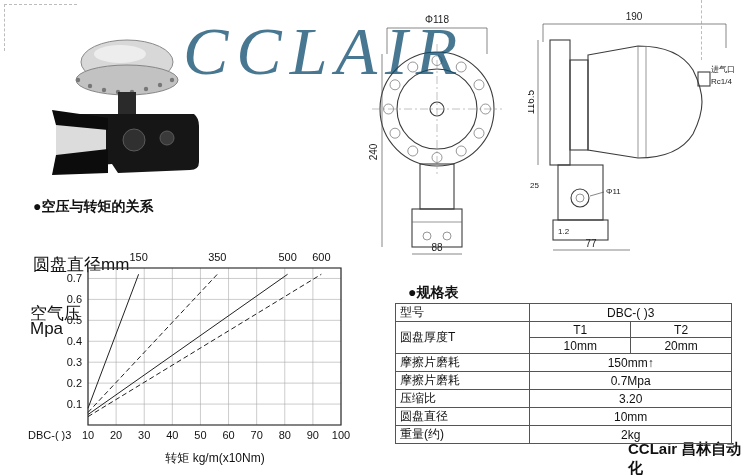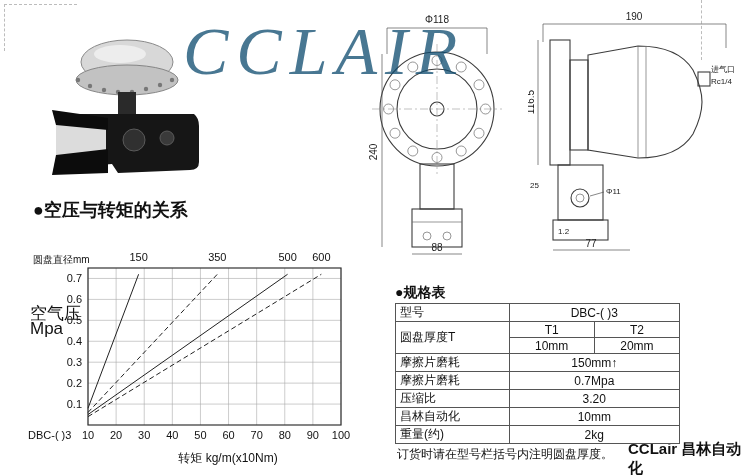--- a/index.html
+++ b/index.html
@@ -17,28 +17,28 @@
   
   svg{position:absolute;}
   .s{fill:none;stroke:#3c3c3c;stroke-width:1.1;}
   .thin{fill:none;stroke:#6a6a6a;stroke-width:.7;}
   .cl{stroke:#999;stroke-width:.6;stroke-dasharray:8 3 2 3;fill:none;}
   .dimline{stroke:#555;stroke-width:.7;}
   text.dimtext{font-size:10px;fill:#222;font-family:"Liberation Sans","DejaVu Sans",sans-serif;}
   text.dimsmall{font-size:8px;fill:#222;font-family:"Liberation Sans","DejaVu Sans",sans-serif;}
   text.tick{font-size:11px;fill:#111;font-family:"Liberation Sans","DejaVu Sans",sans-serif;}
   
-  .chart-title{left:33px;top:198px;font-size:18px;font-weight:bold;}
-  .chart-top-label{left:33px;top:253px;font-size:10px;}
+  .chart-title{left:33px;top:198px;font-size:14px;font-weight:bold;}
+  .chart-top-label{left:33px;top:253px;font-size:17px;}
   .y-label{left:30px;top:306px;font-size:17px;line-height:15px;}
   .model-label{left:28px;top:429px;font-size:11px;}
-  .x-label{left:133px;top:450px;width:190px;text-align:center;font-size:12px;}
-  .spec-title{left:395px;top:284px;font-size:14px;font-weight:bold;text-align:right;}
-  
-  #spec-table{position:absolute;left:395px;top:303px;width:285px;border-collapse:collapse;table-layout:fixed;
+  .x-label{left:120px;top:450px;width:190px;text-align:center;font-size:12px;}
+  .spec-title{left:408px;top:284px;font-size:14px;font-weight:bold;text-align:right;}
+  
+  #spec-table{position:absolute;left:395px;top:303px;width:337px;border-collapse:collapse;table-layout:fixed;
               font-size:12px;z-index:2;padding-left:48px;}
   #spec-table td{border:1px solid #555;height:15px;padding:0 4px;}
   #spec-table td.lbl{text-align:left;}
   #spec-table td.val{text-align:center;}
   
   .order-note{left:397px;top:446px;font-size:12px;}
   .brand{left:628px;top:440px;font-size:15px;font-weight:bold;}
 </style>
 </head>
 <body>
@@ -224,26 +224,25 @@
         </tr>
         <tr>
           <td class="lbl">摩擦片磨耗</td>
           <td class="val" colspan="2">0.7Mpa</td>
         </tr>
         <tr>
           <td class="lbl">压缩比</td>
           <td class="val" colspan="2">3.20</td>
         </tr>
         <tr>
-          <td class="lbl">昌林自动化</td>
+          <td class="lbl">圆盘直径</td>
           <td class="val" colspan="2">10mm</td>
         </tr>
         <tr>
           <td class="lbl">重量(约)</td>
           <td class="val" colspan="2">2kg</td>
         </tr>
       </tbody>
   </table>
 
-  <div class="abs order-note">订货时请在型号栏括号内注明圆盘厚度。</div>
   <div class="abs brand">CCLair 昌林自动化</div>
 
 </div>
 
 </body></html>

